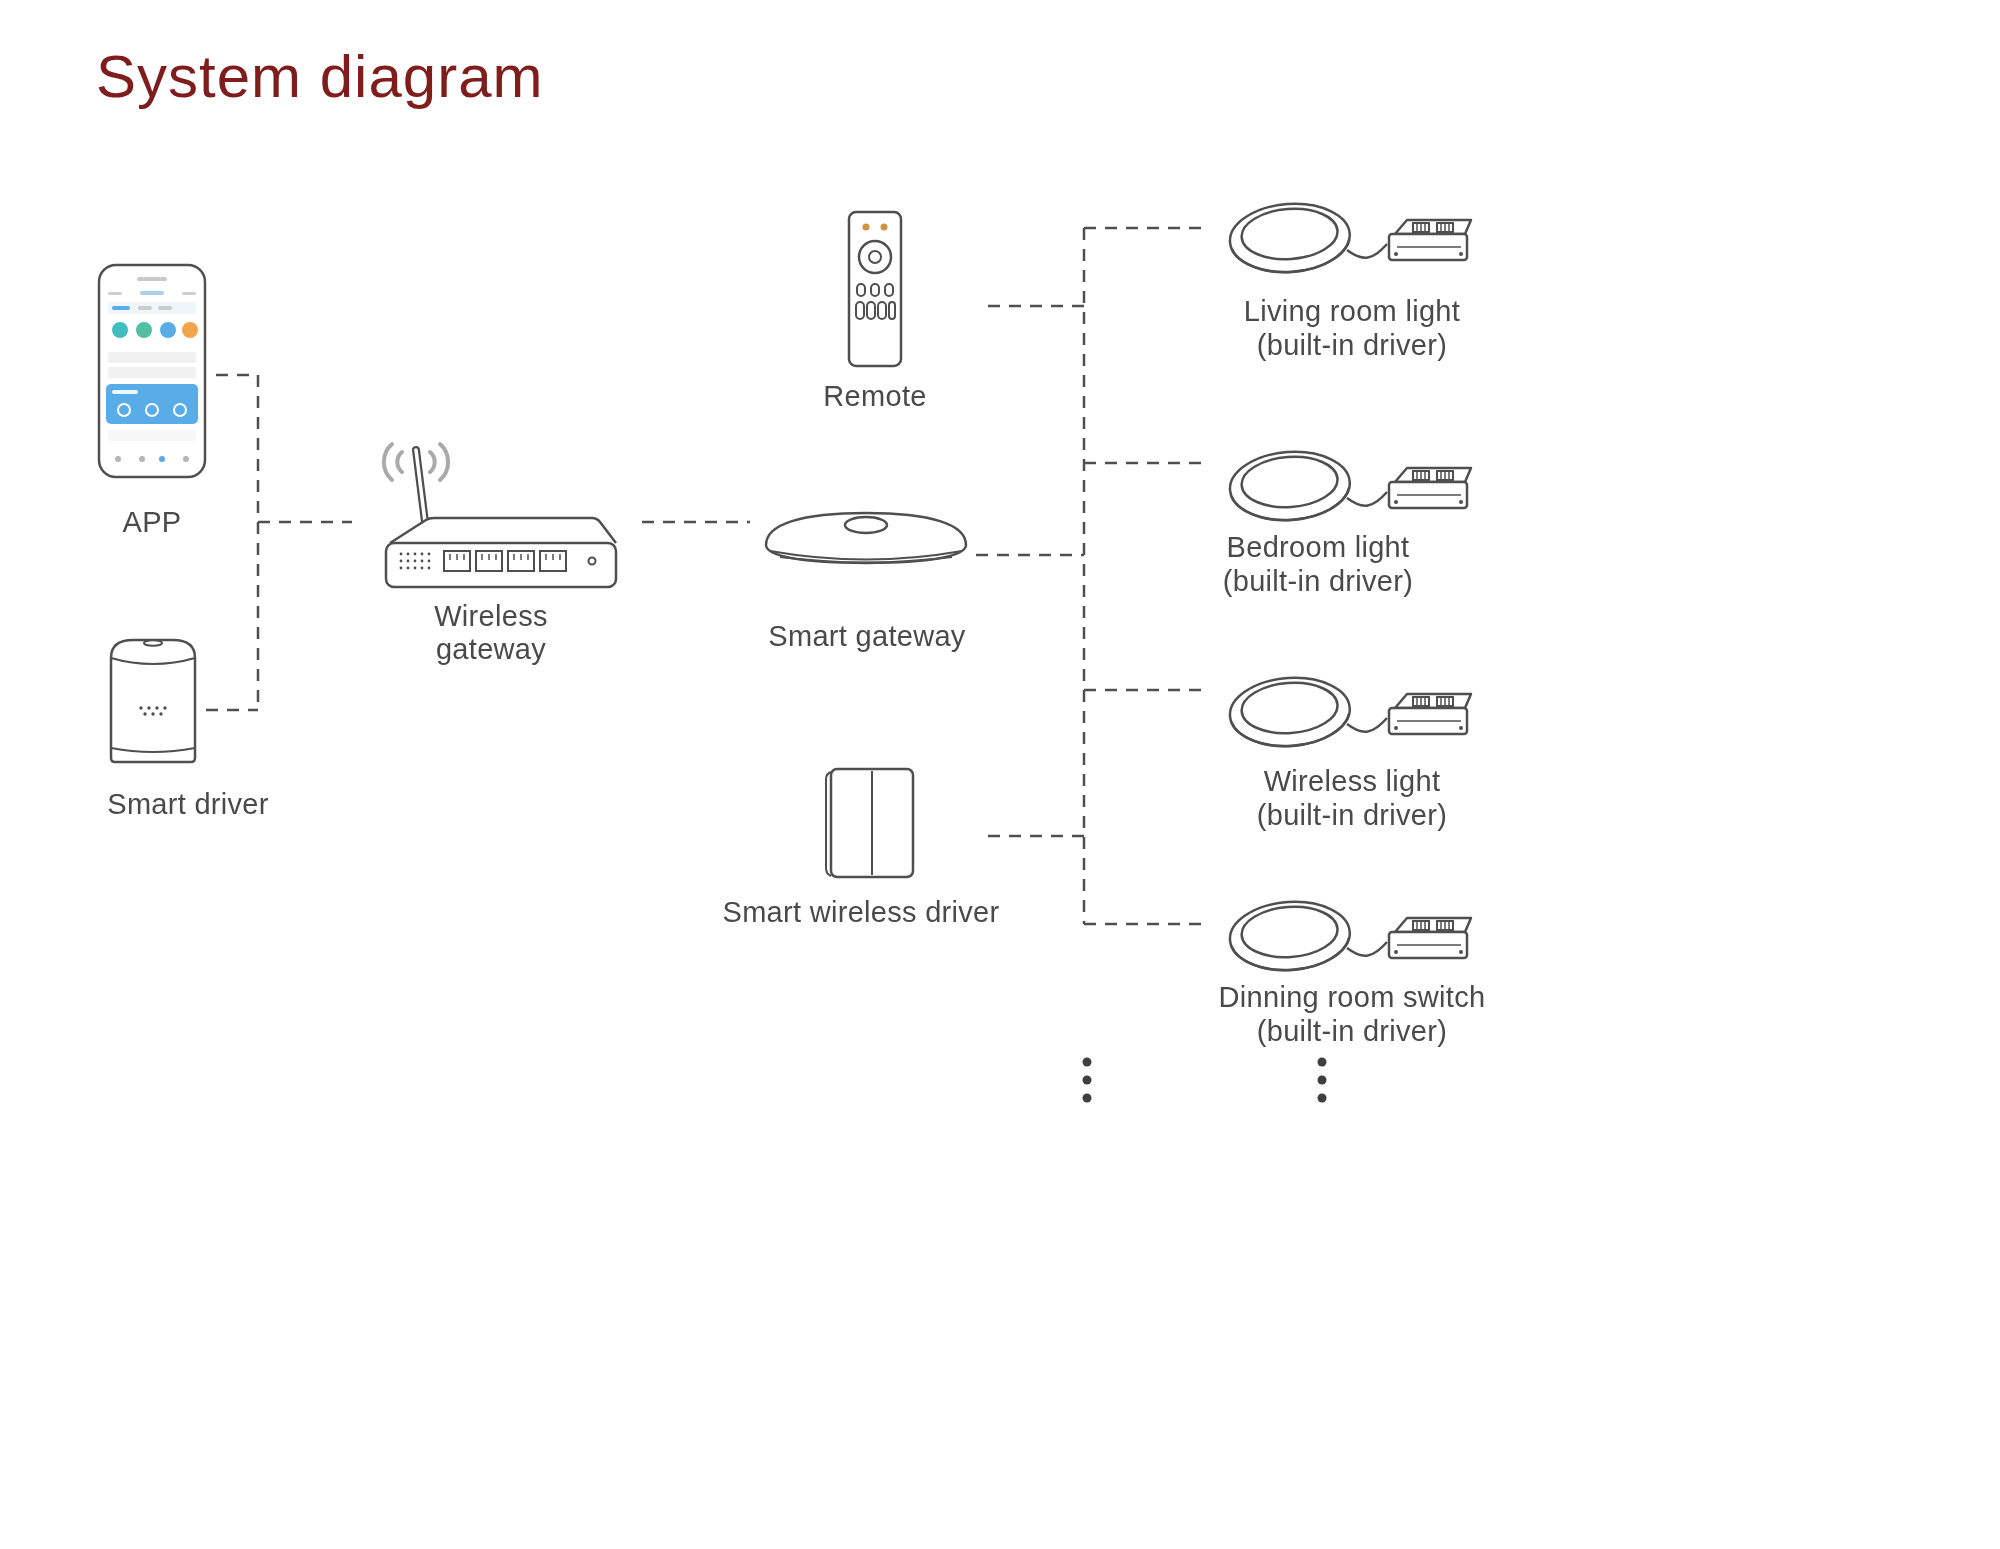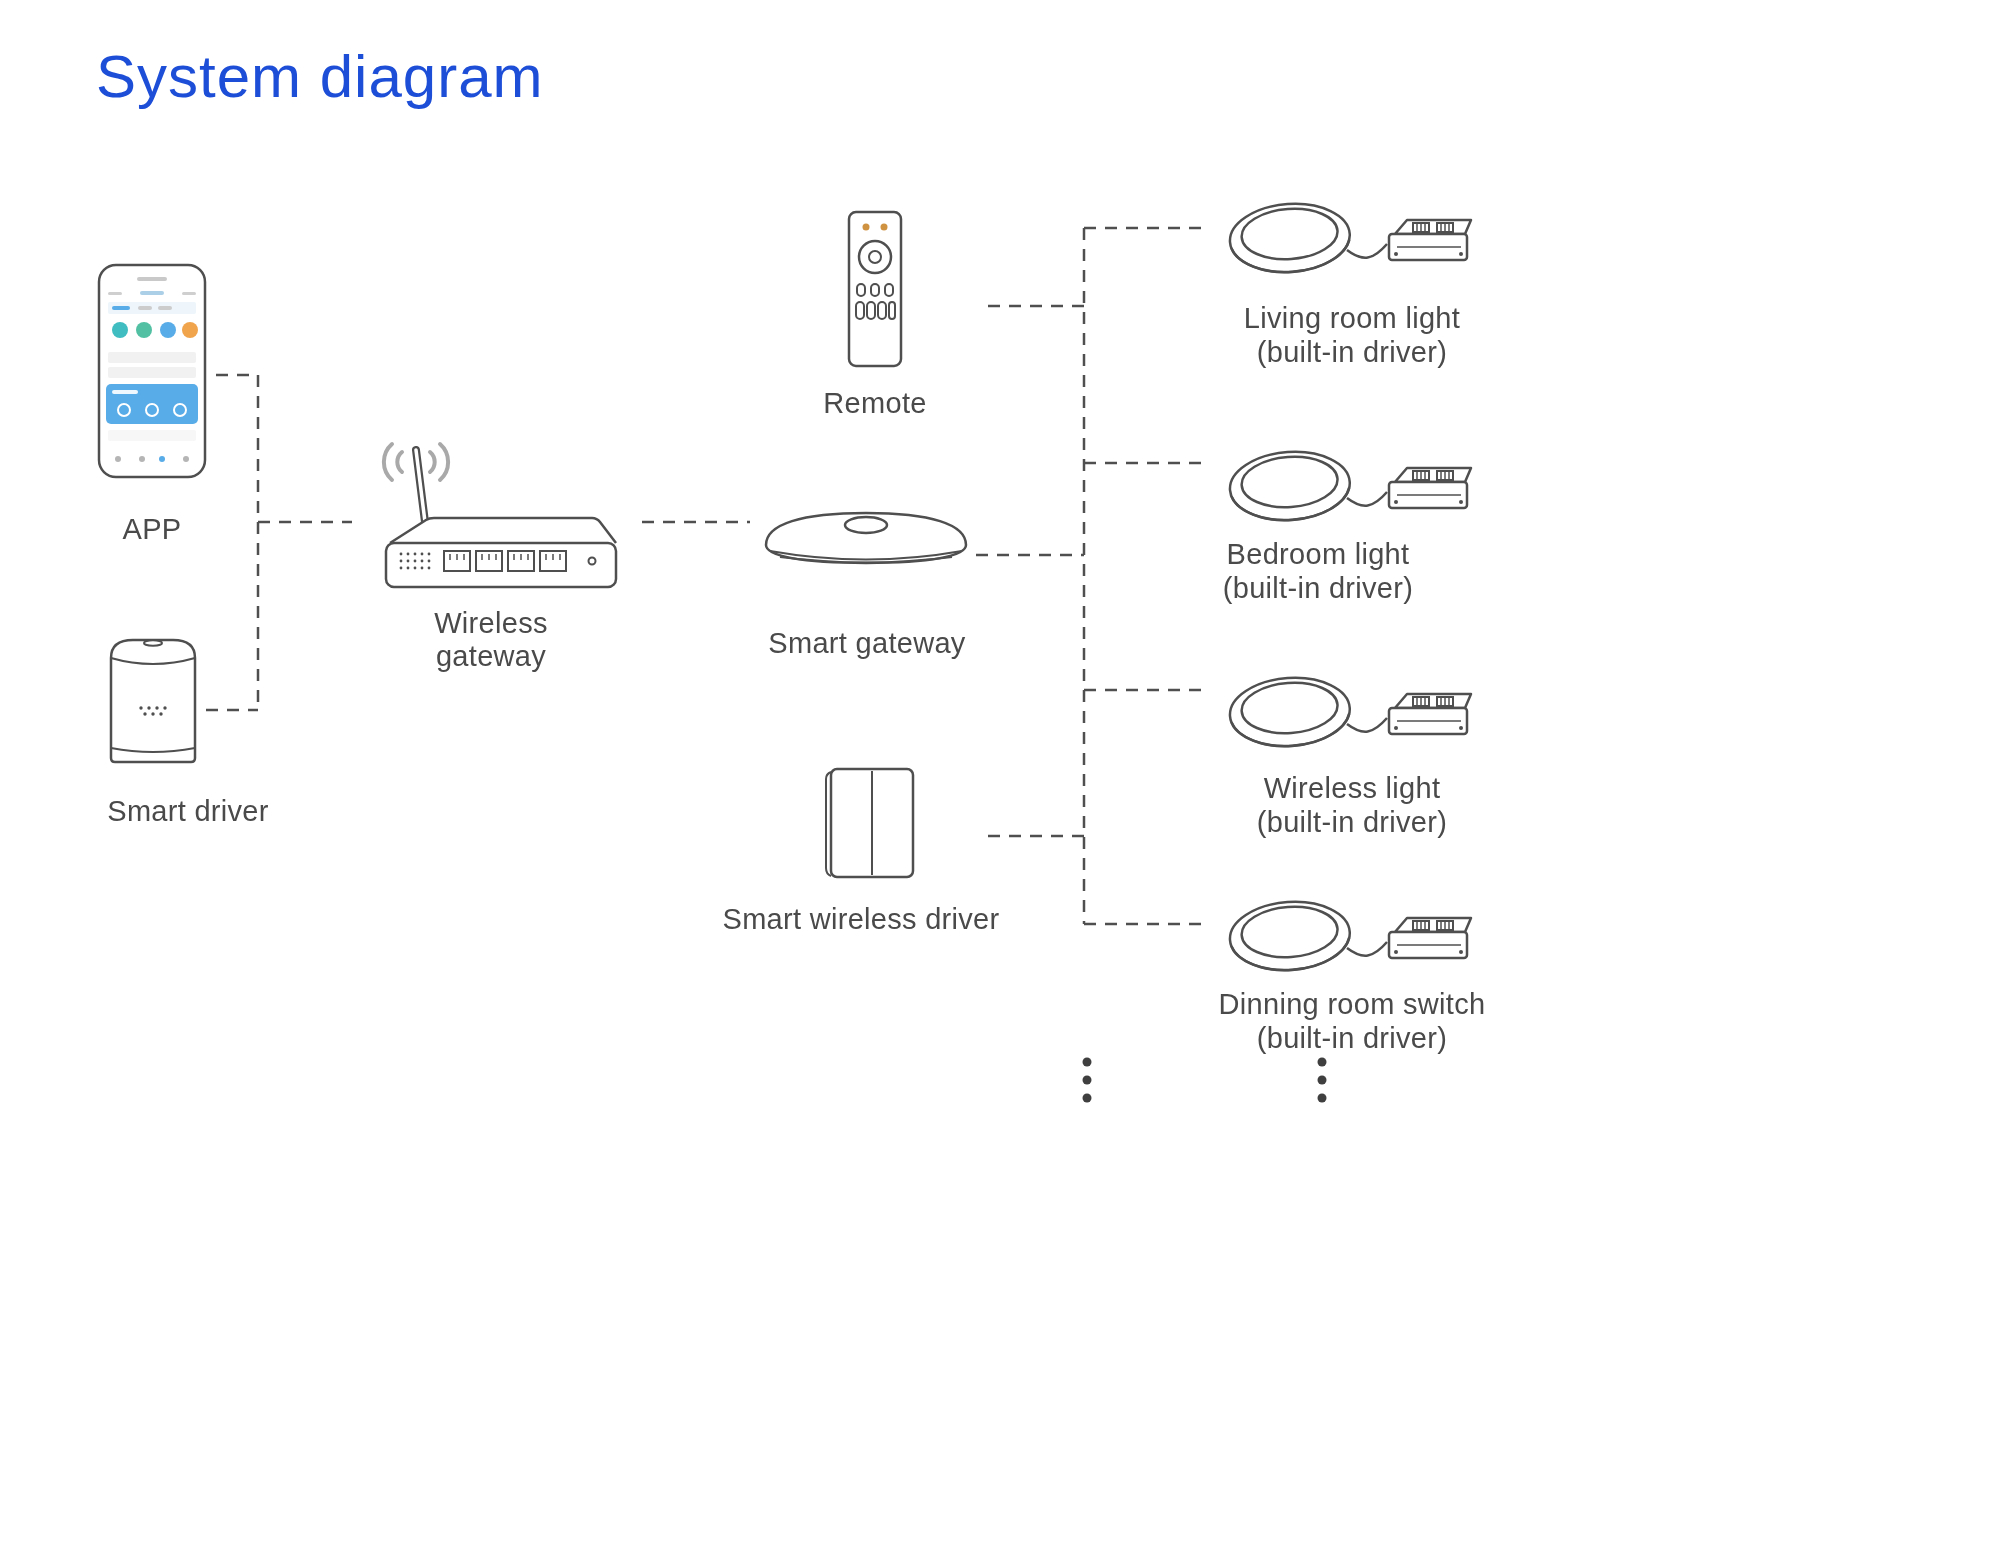--- a/index.html
+++ b/index.html
@@ -1,22 +1,22 @@
 <!DOCTYPE html>
 <html><head>
 <meta charset="utf-8">
 <style>
   * { margin:0; padding:0; box-sizing:border-box; }
   html,body { background:#ffffff; }
   body { font-family:"Liberation Sans", sans-serif; }
   .canvas { position:relative; width:2000px; height:1549px; background:#fff; overflow:hidden; }
   .title { position:absolute; left:96px; top:42px; font-size:60px; font-weight:300;
-           color:#1d4ed8; letter-spacing:1px; }
+           color:#7f1d1d; letter-spacing:1px; }
   .node { position:absolute; }
-  .nlabel { position:absolute; font-size:29px; color:#4a4a4a; text-align:center; letter-spacing:.3px;margin-top:7px; }
+  .nlabel { position:absolute; font-size:29px; color:#4a4a4a; text-align:center; letter-spacing:.3px; }
   .nlabel .line { line-height:34px; }
   .connectors { position:absolute; left:0; top:0; }
   svg { display:block; }
 </style>
 </head>
 <body>
 
 <div class="canvas">
 
   <svg width="0" height="0" style="position:absolute" aria-hidden="true">

